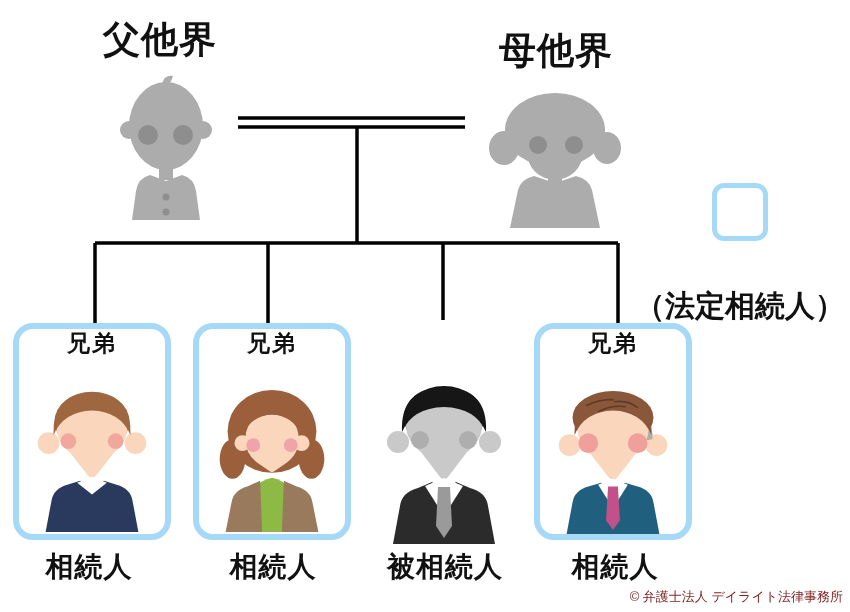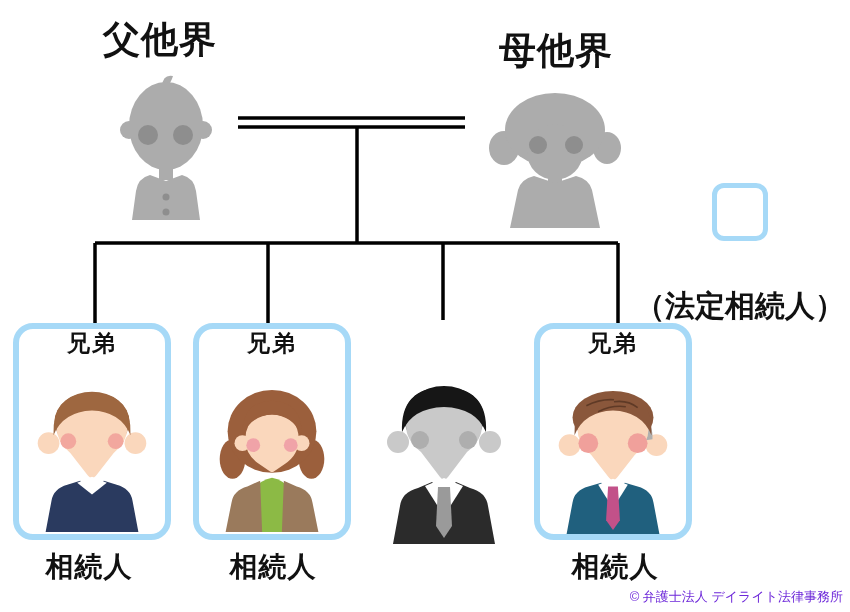--- a/index.html
+++ b/index.html
@@ -33,21 +33,21 @@
   }
   .legend-swatch{
     box-sizing:border-box;
     background:#ffffff;
     border:5px solid #a6d9f7;
     border-radius:12px;
     width:56px;height:58px;
   }
   .copyright{
     font-size:13px;
-    color:#6d28d9;
+    color:#7f1d1d;
     font-weight:normal;
     white-space:nowrap;
   }
   svg{display:block;}
 </style>
 </head>
 <body>
 
 <div class="stage">
 
@@ -168,17 +168,18 @@
     </g>
     <circle cx="32" cy="62" r="10" fill="#f0a09b"></circle>
     <circle cx="82" cy="62" r="10" fill="#f0a09b"></circle>
     <path d="M10,154 L16,122 Q18,110 32,106 L45,102 Q57,114 69,102 L82,106 Q96,110 98,122 L104,154 Z" fill="#20607e"></path>
     <path d="M42,104 L57,98 L72,104 L57,128 Z" fill="#ffffff"></path>
     <path d="M52,106 L62,106 L64,140 L57,150 L50,140 Z" fill="#c25189"></path>
   </svg>
 
   <div class="abs jtext role-label" style="left:24px;top:552px;width:130px;">相続人</div>
   <div class="abs jtext role-label" style="left:208px;top:552px;width:130px;">相続人</div>
+  <div class="abs jtext role-label" style="left:377px;top:552px;width:136px;">被相続人</div>
   <div class="abs jtext role-label" style="left:550px;top:552px;width:130px;">相続人</div>
 
   <div class="abs copyright" style="right:7px;top:588px;">© 弁護士法人 デイライト法律事務所</div>
 
 </div>
 
 </body></html>

